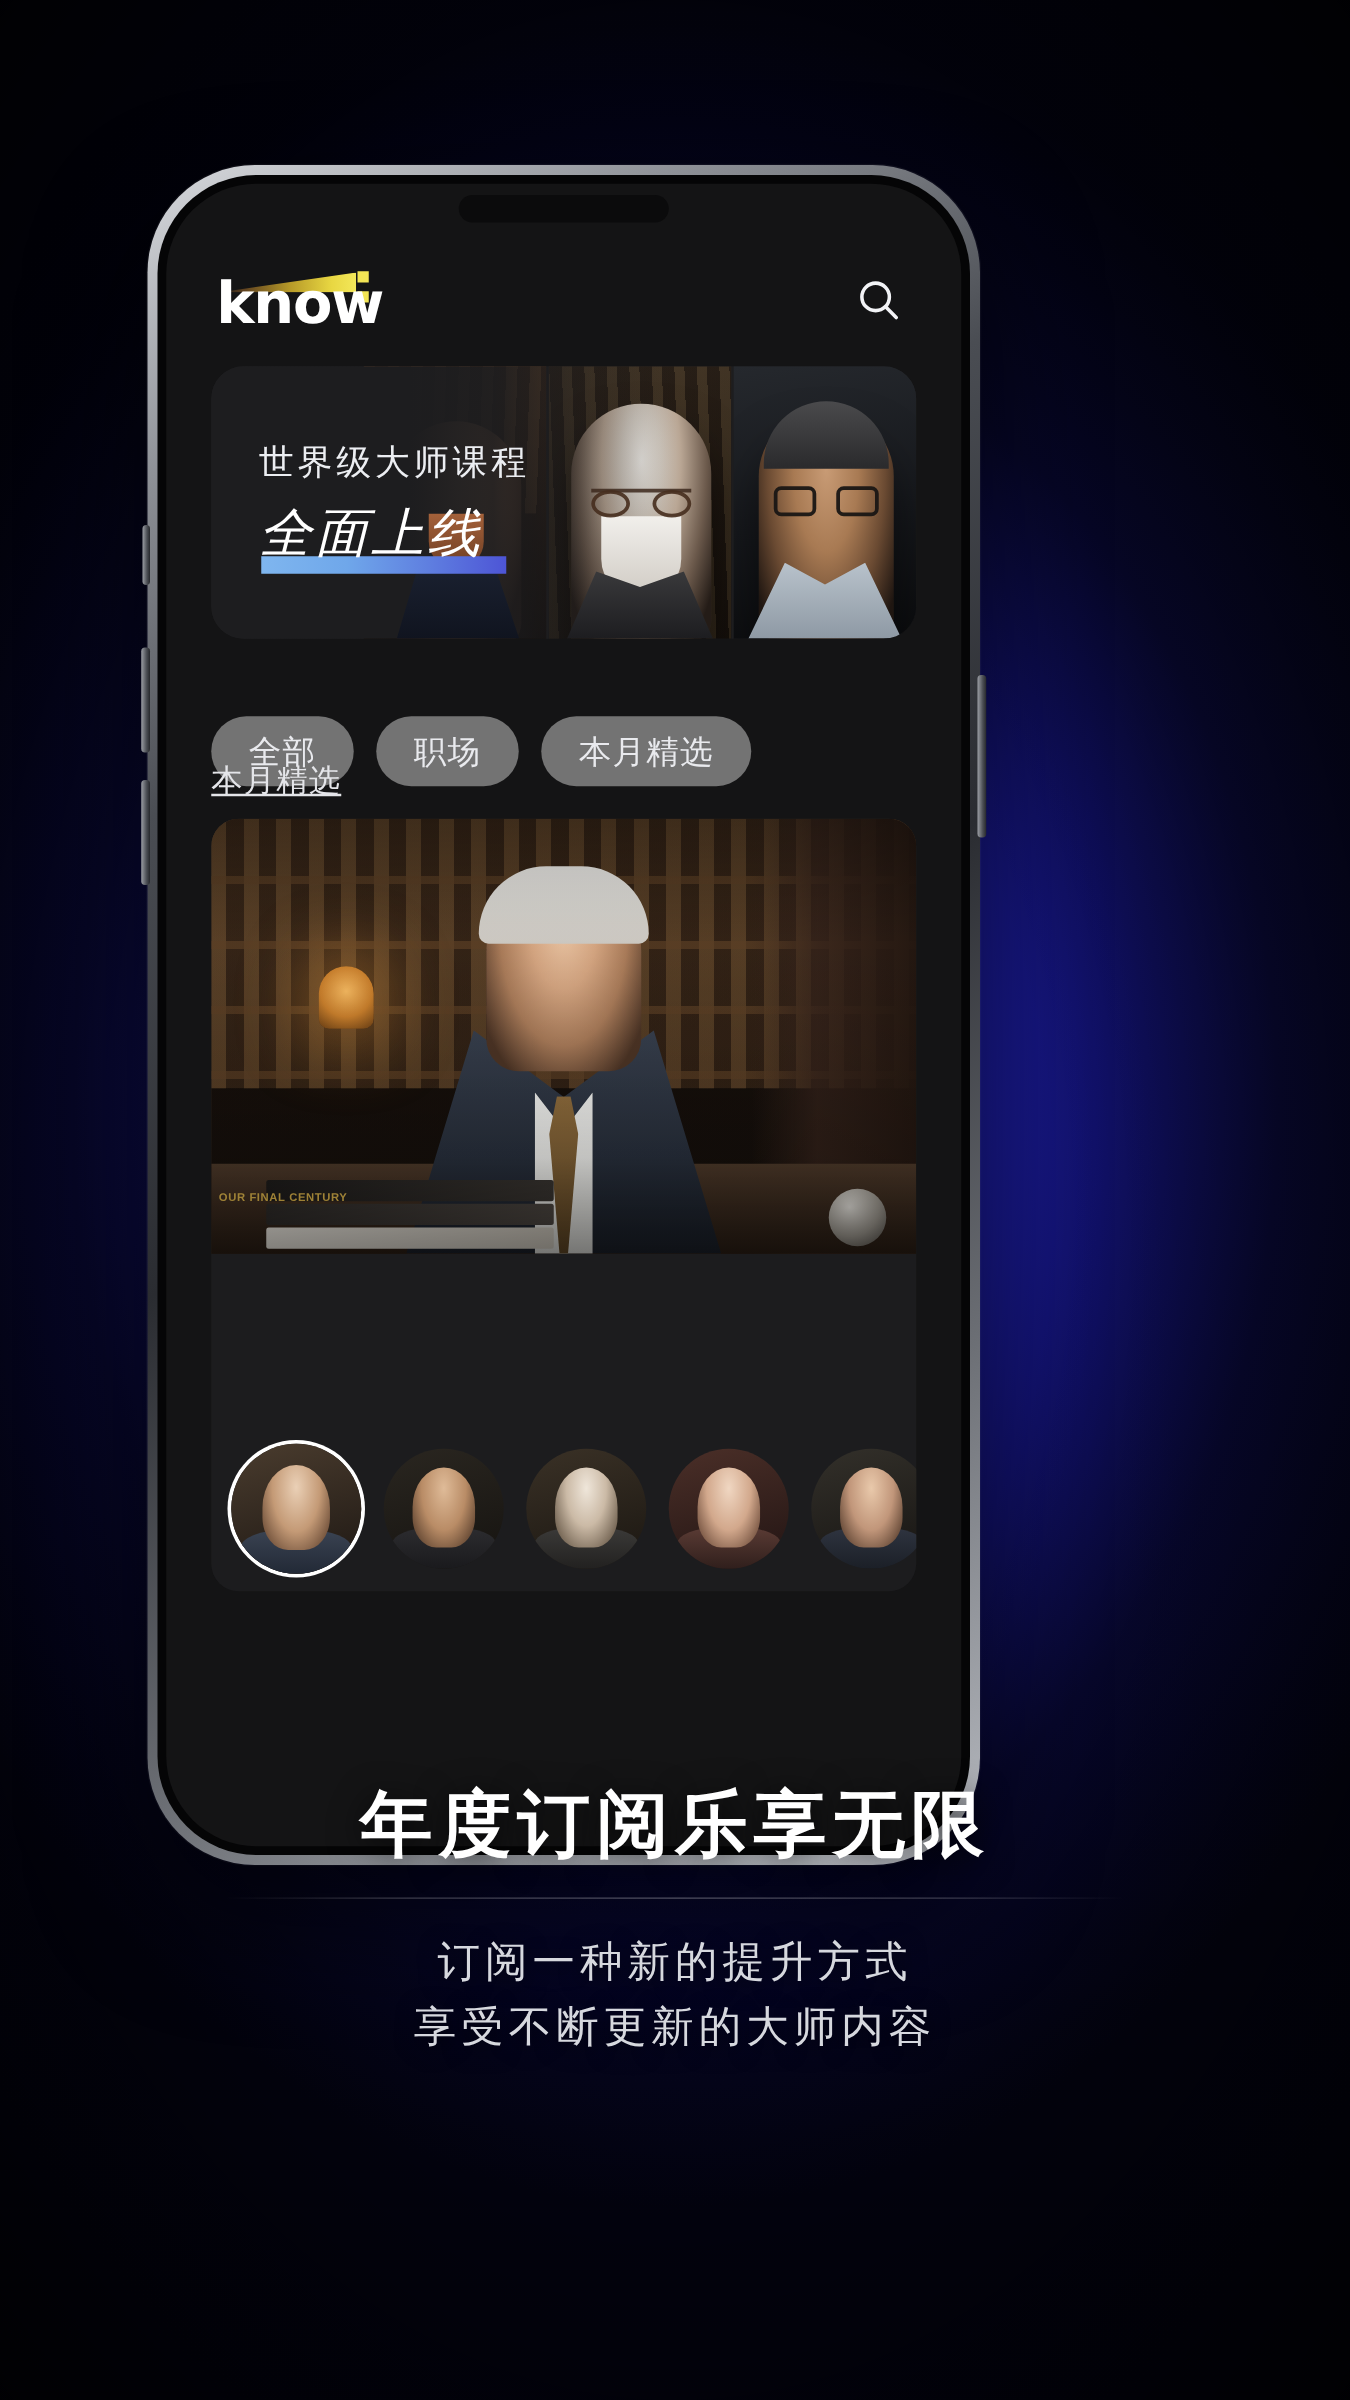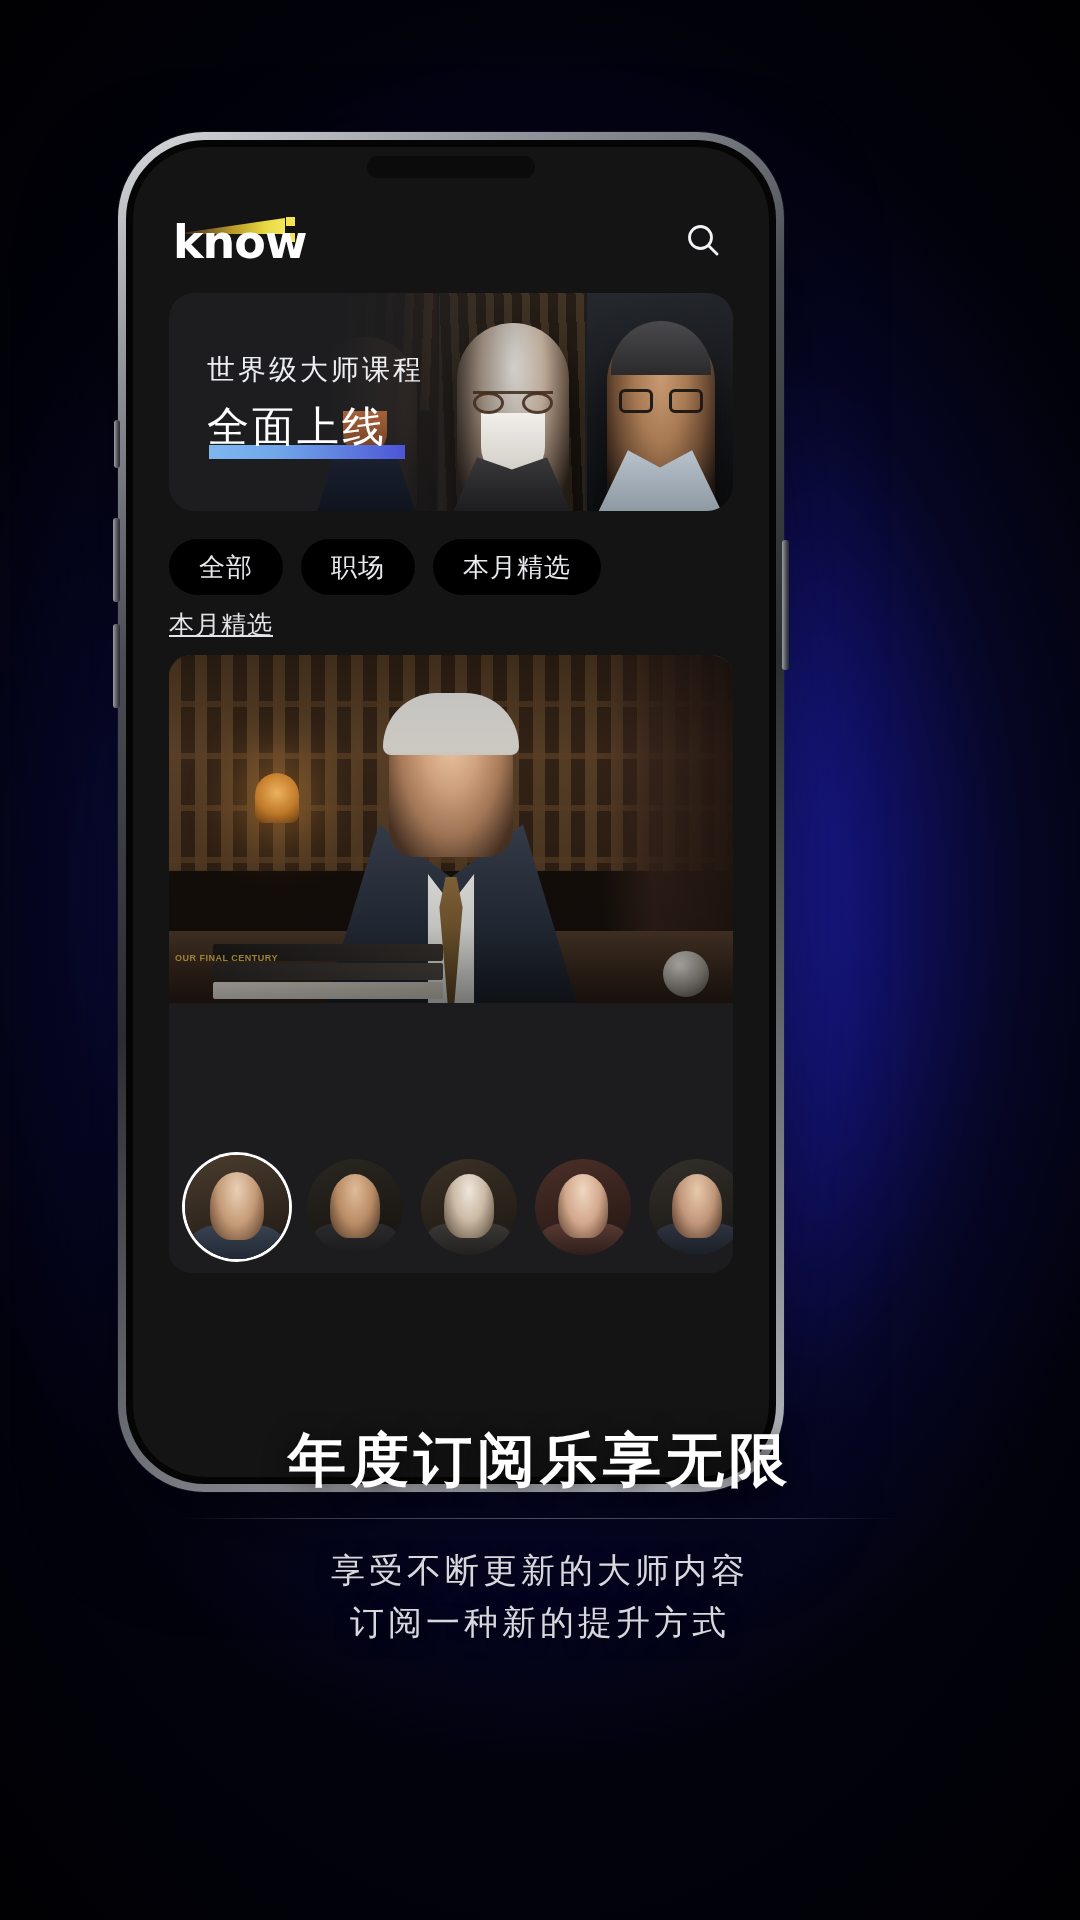--- a/index.html
+++ b/index.html
@@ -237,21 +237,21 @@
     left: 38px; top: 58px;
     z-index: 6;
   }
   .hero-sub {
     font-size: 28px;
     color: #eceef2;
     letter-spacing: 3px;
     margin-bottom: 10px;
     font-weight: 400;
   }
-  .hero-main-wrap { position: relative; display: inline-block; padding-bottom: 6px; }
+  .hero-main-wrap { position: relative; display: inline-block; padding-bottom: 6px; font-style: italic; }
   .hero-main {
     font-size: 42px;
     color: #ffffff;
     letter-spacing: 3px;
     font-weight: 500;
     position: relative;
     z-index: 2;
   }
   .hero-bar {
     position: absolute;
@@ -268,29 +268,30 @@
     display: flex;
     gap: 18px;
     padding-left: 36px;
     z-index: 12;
   }
   .chip {
     flex: 0 0 auto;
     height: 56px;
     padding: 0 30px;
     border-radius: 28px;
-    background: #000000;
+    background: #737373;
     color: #e9eaee;
     font-size: 26px;
     letter-spacing: 1px;
     display: flex;
     align-items: center;
     justify-content: center;
     cursor: pointer;
     white-space: nowrap;
+    margin-top: 34px;
   }
 
   
   .section-title {
     position: absolute;
     top: 461px; left: 36px;
     font-size: 25px;
     color: #e4e5e9;
     letter-spacing: 1px;
     z-index: 12;
@@ -633,15 +634,15 @@
 
       </div>
 
     </div>
   </div>
 </div>
 
 <div class="promo">
   <div class="promo-h">年度订阅乐享无限</div>
   <div class="promo-rule"></div>
+  <div class="promo-p">订阅一种新的提升方式</div>
   <div class="promo-p">享受不断更新的大师内容</div>
-  <div class="promo-p">订阅一种新的提升方式</div>
 </div>
 
 </body></html>

